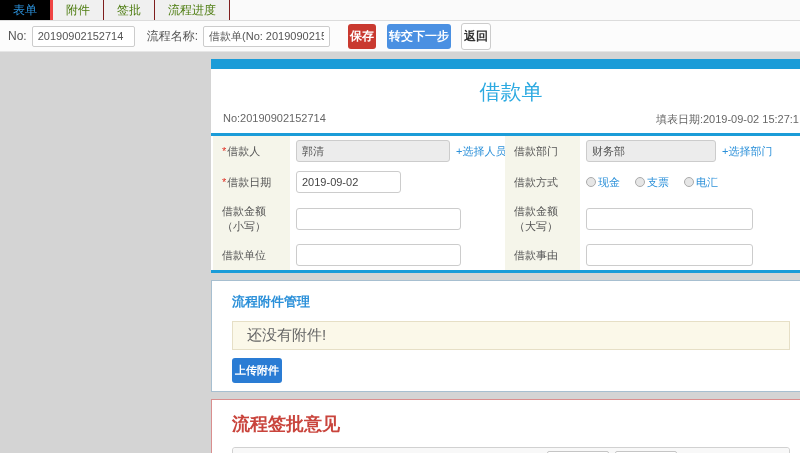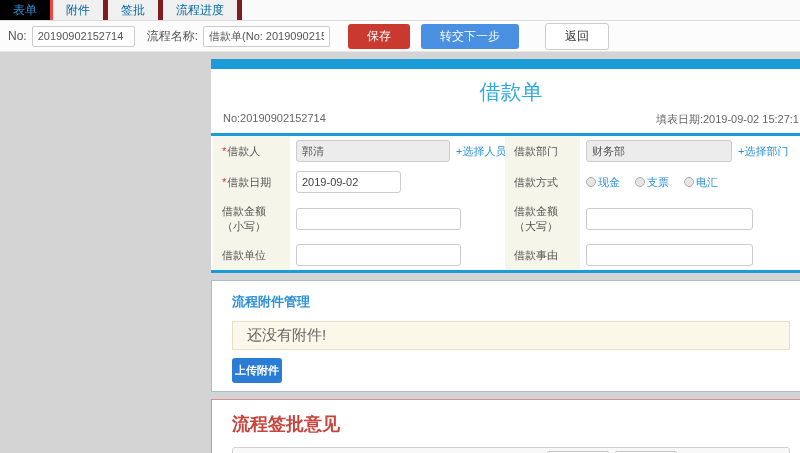--- a/index.html
+++ b/index.html
@@ -2,34 +2,34 @@
 <html><head>
 <meta charset="utf-8">
 <style>
   * { margin:0; padding:0; box-sizing:border-box; }
   html,body { width:800px; height:453px; overflow:hidden; background:#d4d4d4;
     font-family:"Liberation Sans","DejaVu Sans",sans-serif; font-size:12px; color:#333; }
 
   
   .tabbar { height:21px; background:#fafafa; border-bottom:1px solid #dcdcdc; display:flex; }
   .tab { padding:0 13px; display:flex; align-items:center; background:#f0f0f0;
-    border-right:5px solid #7f1d1d; font-size:12px; color:#0369a1; cursor:pointer; }
+    border-right:1px solid #7f1d1d; font-size:12px; color:#4d7c0f; cursor:pointer; }
   .tab.active { background:#000000; color:#2b90d9; border-right:3px solid #ef4444; }
 
   
   .toolbar { height:31px; background:#fcfcfc; border-bottom:1px solid #e6e6e6;
     display:flex; align-items:center; padding:0 8px; }
   .toolbar label { color:#555; font-size:12px; margin-right:5px; }
   .tb-input { height:21px; border:1px solid #ccc; border-radius:2px; font-size:11px;
     padding:0 5px; color:#555; background:#fff; font-family:inherit; }
-  .btn { border:none; border-radius:3px; font-size:12px; font-weight:normal; padding:4px 19px;
+  .btn { border:none; border-radius:3px; font-size:12px; font-weight:bold; padding:4px 2px;
     cursor:pointer; font-family:inherit; }
   .btn-save { background:#c9392f; color:#fff; margin-left:18px; }
   .btn-forward { background:#4a90e2; color:#fff; margin-left:11px; }
-  .btn-back { background:#fff; color:#333; border:1px solid #ccc; margin-left:26px; }
+  .btn-back { background:#fff; color:#333; border:1px solid #ccc; margin-left:10px; }
 
   
   .page { position:relative; height:401px; background:#d4d4d4; overflow:hidden; }
   .panel { position:absolute; left:211px; top:7px; width:600px; }
 
   
   .sec-form { background:#fff; }
   .blue-bar { height:10px; background:#1b9cd8; }
   .form-title { text-align:center; color:#2daae1; font-size:21px; padding:9px 0 4px; }
   .meta-row { display:flex; justify-content:space-between; padding:2px 12px 0 12px;
@@ -124,21 +124,21 @@
           <span>借款人</span>
         </div>
         <div class="fcell" style="height:30px">
           <input class="inp disabled" style="width: 165px;" value="郭清">
           <a class="link" href="#">+选择人员</a>
         </div>
         <div class="lcell" style="height:30px">
           <span>借款部门</span>
         </div>
         <div class="fcell" style="height:30px">
-          <input class="inp disabled" style="width: 146px;" value="财务部">
+          <input class="inp disabled" style="width: 130px;" value="财务部">
           <a class="link" href="#">+选择部门</a>
         </div>
 
         <div class="lcell" style="height:32px">
           <span class="req">*</span>
           <span>借款日期</span>
         </div>
         <div class="fcell" style="height:32px">
           <input class="inp" style="width: 105px;" value="2019-09-02">
         </div>

